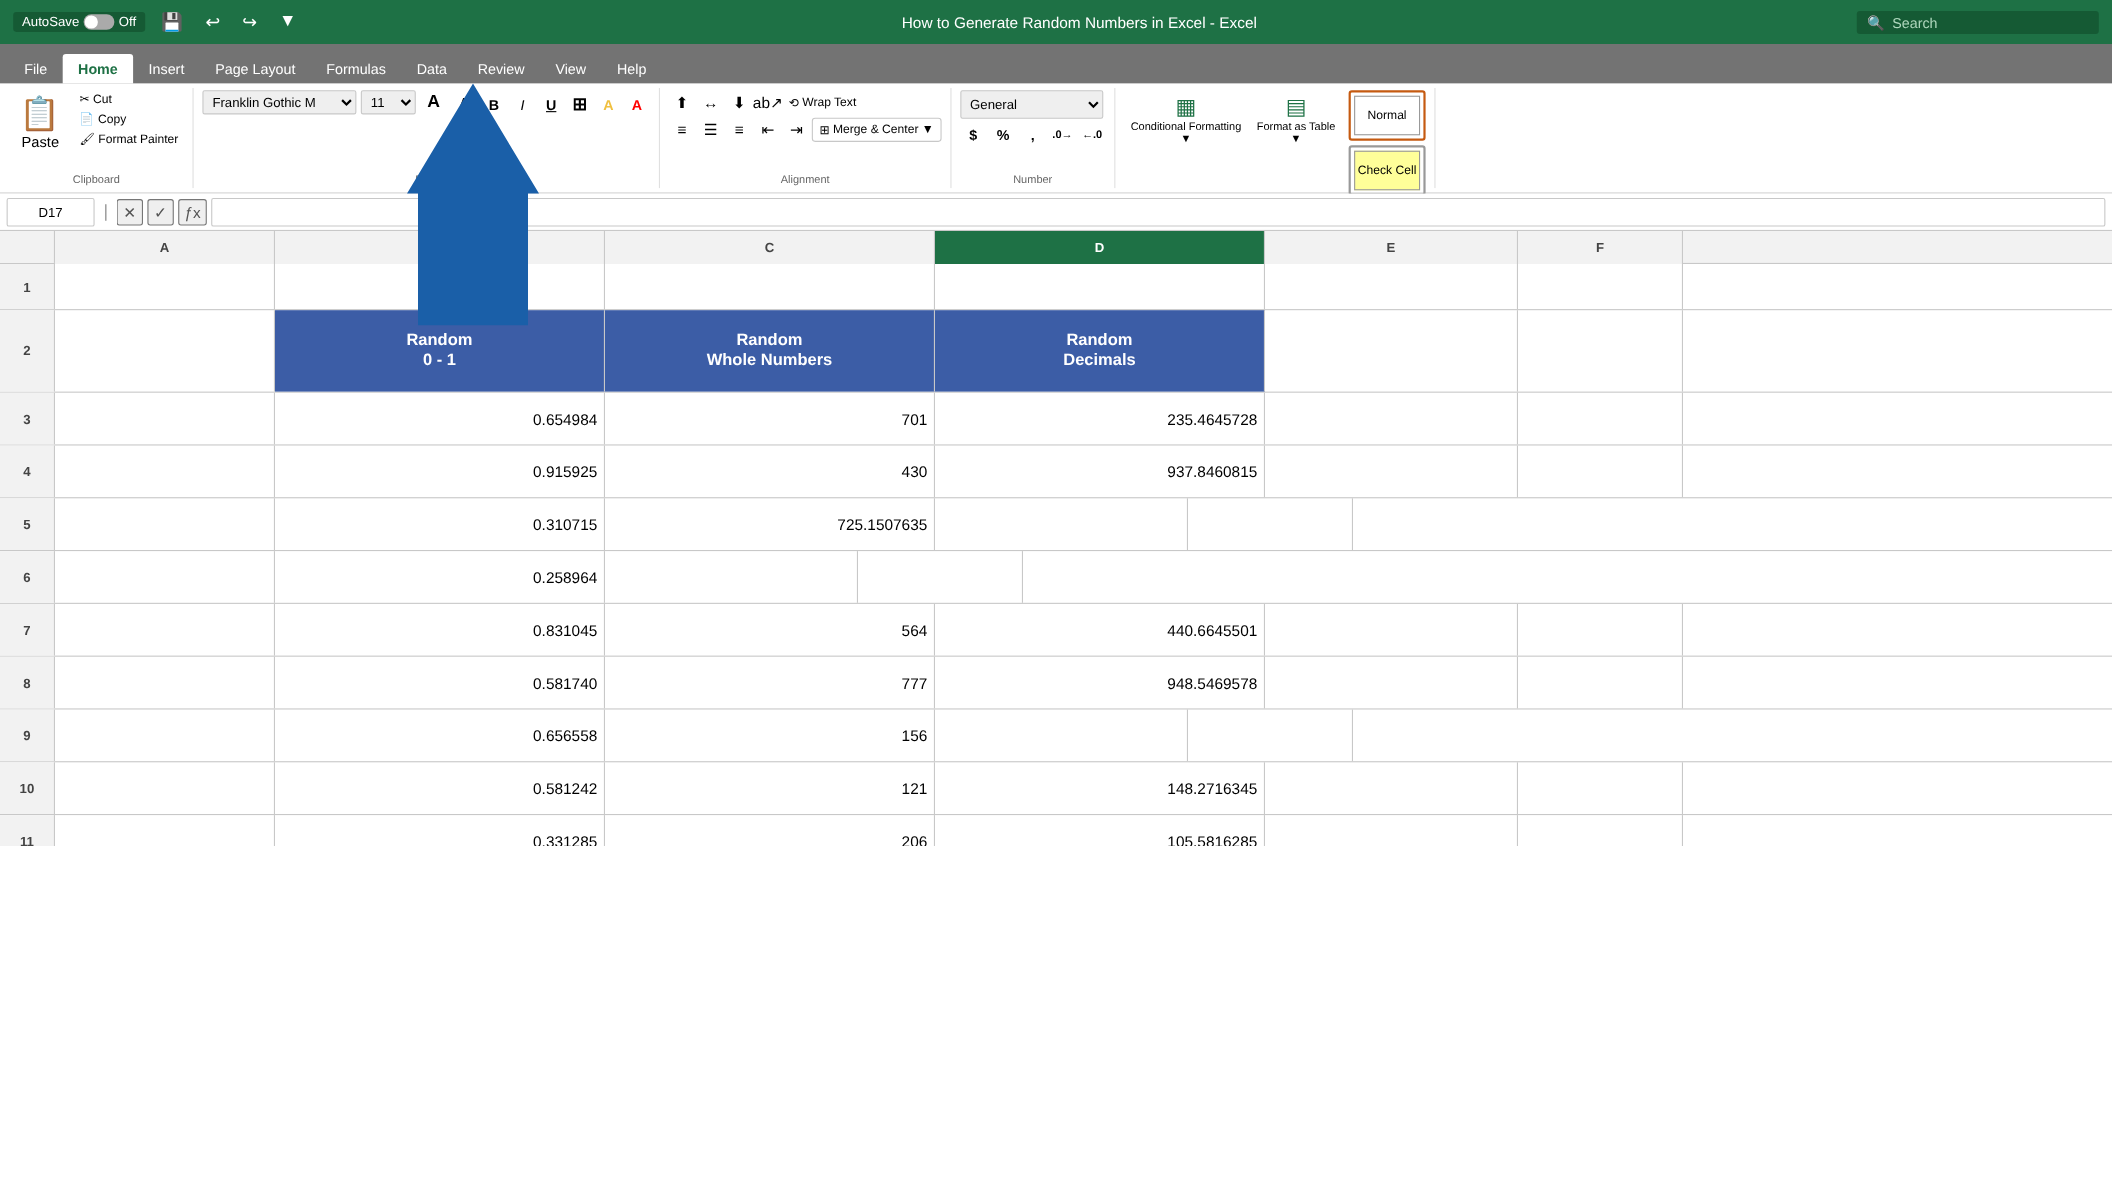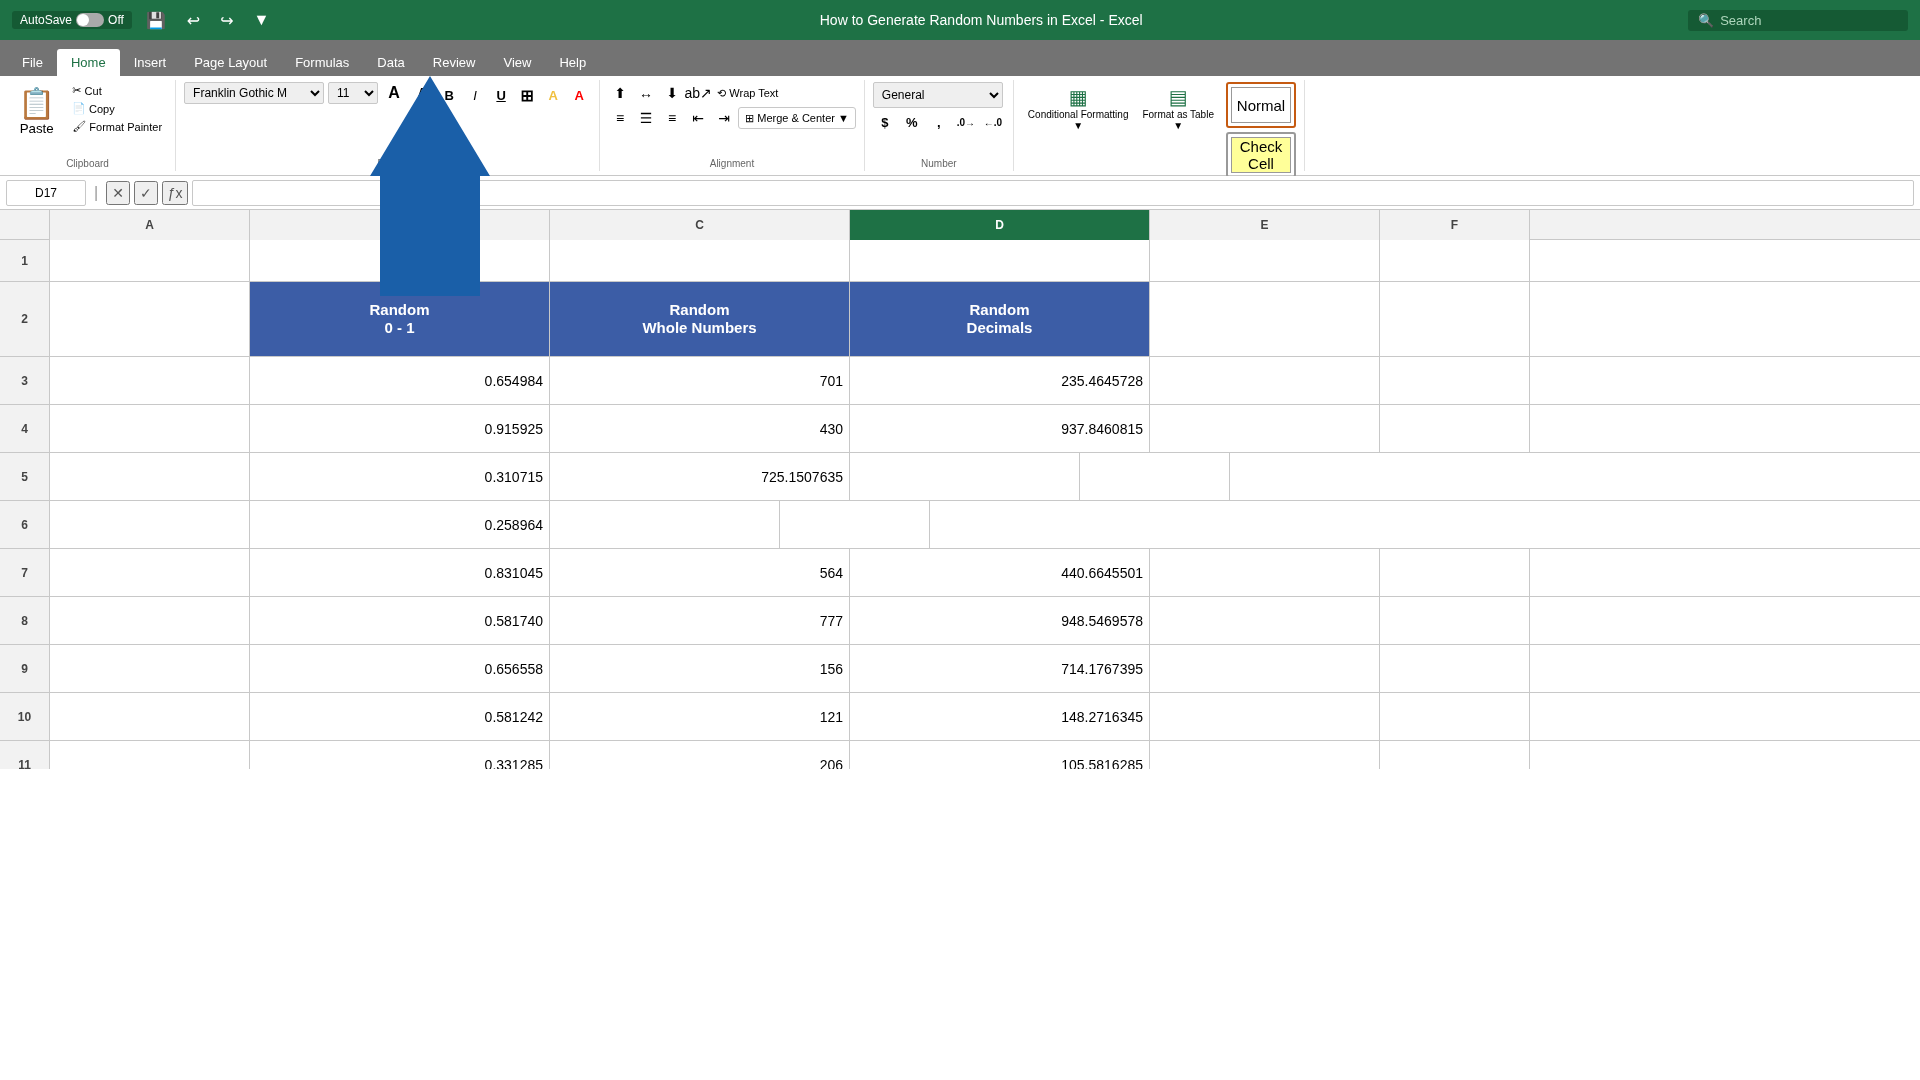--- a/index.html
+++ b/index.html
@@ -43,21 +43,21 @@
       height: 36px;
       background: #737373;
       display: flex;
       align-items: flex-end;
       padding: 0 8px;
     }
     .ribbon-tab {
       padding: 6px 14px; color: white; font-size: 13px; cursor: pointer; border-radius: 3px 3px 0 0;
       border: none; background: none;
     }
-    .ribbon-tab.active { background: white; color: #1e7145; font-weight: 400; }
+    .ribbon-tab.active { background: white; color: #1e7145; font-weight: 700; }
 
     
     #ribbon {
       height: 100px;
       background: white;
       border-bottom: 1px solid #c8c8c8;
       display: flex;
       align-items: stretch;
       padding: 4px 0;
     }
@@ -106,21 +106,21 @@
 
     .merge-btn {
       display: flex; align-items: center; gap: 3px; cursor: pointer;
       padding: 3px 6px; border-radius: 3px; border: 1px solid #c8c8c8; background: none; font-size: 11px;
       white-space: nowrap;
     }
 
     
     .number-select { width: 130px; height: 26px; font-size: 12px; border: 1px solid #c8c8c8; border-radius: 2px; padding: 0 4px; }
     .style-swatch { display: flex; flex-direction: column; align-items: center; cursor: pointer; border-radius: 3px; padding: 3px; border: 2px solid #c55a11; }
-    .swatch-preview { width: 60px; height: 36px; border: 1px solid #999; display: flex; align-items: center; justify-content: center; font-size: 15px; }
+    .swatch-preview { width: 60px; height: 36px; border: 1px solid #999; display: flex; align-items: center; justify-content: center; font-size: 11px; }
     .swatch-normal { background: white; }
     .swatch-check { background: #ffff99; }
     .styles-combo { display: flex; gap: 2px; }
     .cond-fmt-btn { display: flex; flex-direction: column; align-items: center; cursor: pointer; padding: 3px 6px; border-radius: 3px; border: none; background: none; font-size: 10px; }
     .cond-fmt-icon { font-size: 20px; color: #1e7145; }
 
     
     #formula-bar {
       height: 34px; background: white; border-bottom: 1px solid #c8c8c8;
       display: flex; align-items: center; gap: 4px; padding: 0 6px;
@@ -473,21 +473,20 @@
       <div class="cell cell-num" style="width:300px;">948.5469578</div>
       <div class="cell" style="width:230px;"></div>
       <div class="cell" style="width:150px;"></div>
     </div>
 
     <div class="spreadsheet-row" style="height:48px;">
       <div class="row-num">9</div>
       <div class="cell" style="width:200px;"></div>
       <div class="cell cell-num" style="width:300px;">0.656558</div>
       <div class="cell cell-num" style="width:300px;">156</div>
-      <div class="cell cell-num" style="width:300px;">714.1767395</div>
       <div class="cell" style="width:230px;"></div>
       <div class="cell" style="width:150px;"></div>
     </div>
 
     <div class="spreadsheet-row" style="height:48px;">
       <div class="row-num">10</div>
       <div class="cell" style="width:200px;"></div>
       <div class="cell cell-num" style="width:300px;">0.581242</div>
       <div class="cell cell-num" style="width:300px;">121</div>
       <div class="cell cell-num" style="width:300px;">148.2716345</div>

